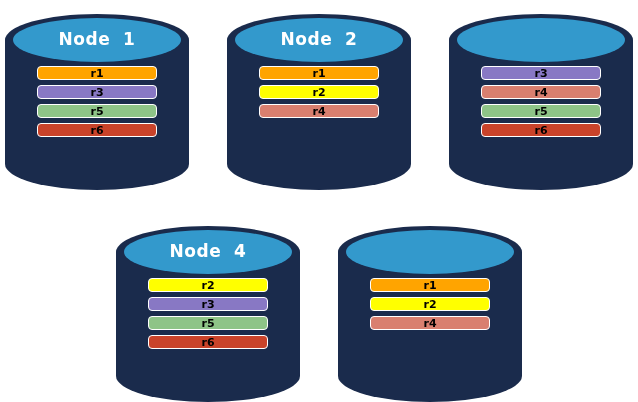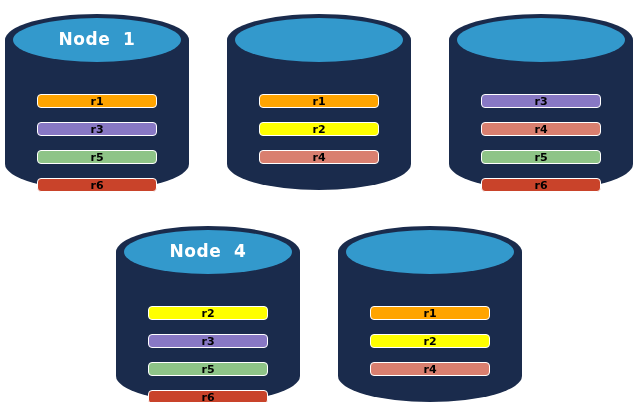--- a/index.html
+++ b/index.html
@@ -19,21 +19,21 @@
   .node { position: relative; width: 184px; height: 184px; }
   .cyl { position: absolute; left: 0; top: 0; width: 184px; height: 184px; display: block; }
   .node-title {
     position: absolute; top: 21px; left: 0; width: 100%;
     text-align: center; white-space: pre;
     color: var(--title-color, #ffffff);
     font-size: 17px; font-weight: bold; letter-spacing: 0.5px;
   }
   .bars {
     position: absolute; top: 58px; left: 32px; width: 120px;
-    display: flex; flex-direction: column; gap: 14px; margin-top: 28px;
+    display: flex; flex-direction: column; gap: 5px;
   }
   .bar {
     height: 14px; border-radius: 4px;
     border: 1px solid #ffffff;
     display: flex; align-items: center; justify-content: center;
   }
   .bar span {
     font-size: 11px; font-weight: bold; line-height: 1;
     color: var(--bar-text-color, #000000);
   }
@@ -62,20 +62,21 @@
           <div class="bar" style="background: rgb(201, 67, 42); border-color: rgb(255, 255, 255);">
             <span>r6</span>
           </div>
         </div>
   </div>
       <div class="node">
     <svg class="cyl" viewBox="0 0 184 184" aria-hidden="true">
       <path class="cyl-body" d="M0,32 A92,26 0 0 1 184,32 L184,156 A92,26 0 0 1 0,156 Z" fill="#1A2B4C"></path>
       <ellipse class="cyl-top" cx="92" cy="32" rx="84" ry="22" fill="#3399CC"></ellipse>
     </svg>
+    <div class="node-title">Node  2</div>
     <div class="bars">
           <div class="bar" style="background: rgb(255, 164, 0); border-color: rgb(255, 255, 255);">
             <span>r1</span>
           </div>
           <div class="bar" style="background: rgb(255, 255, 0); border-color: rgb(255, 255, 255);">
             <span>r2</span>
           </div>
           <div class="bar" style="background: rgb(217, 127, 111); border-color: rgb(255, 255, 255);">
             <span>r4</span>
           </div>

